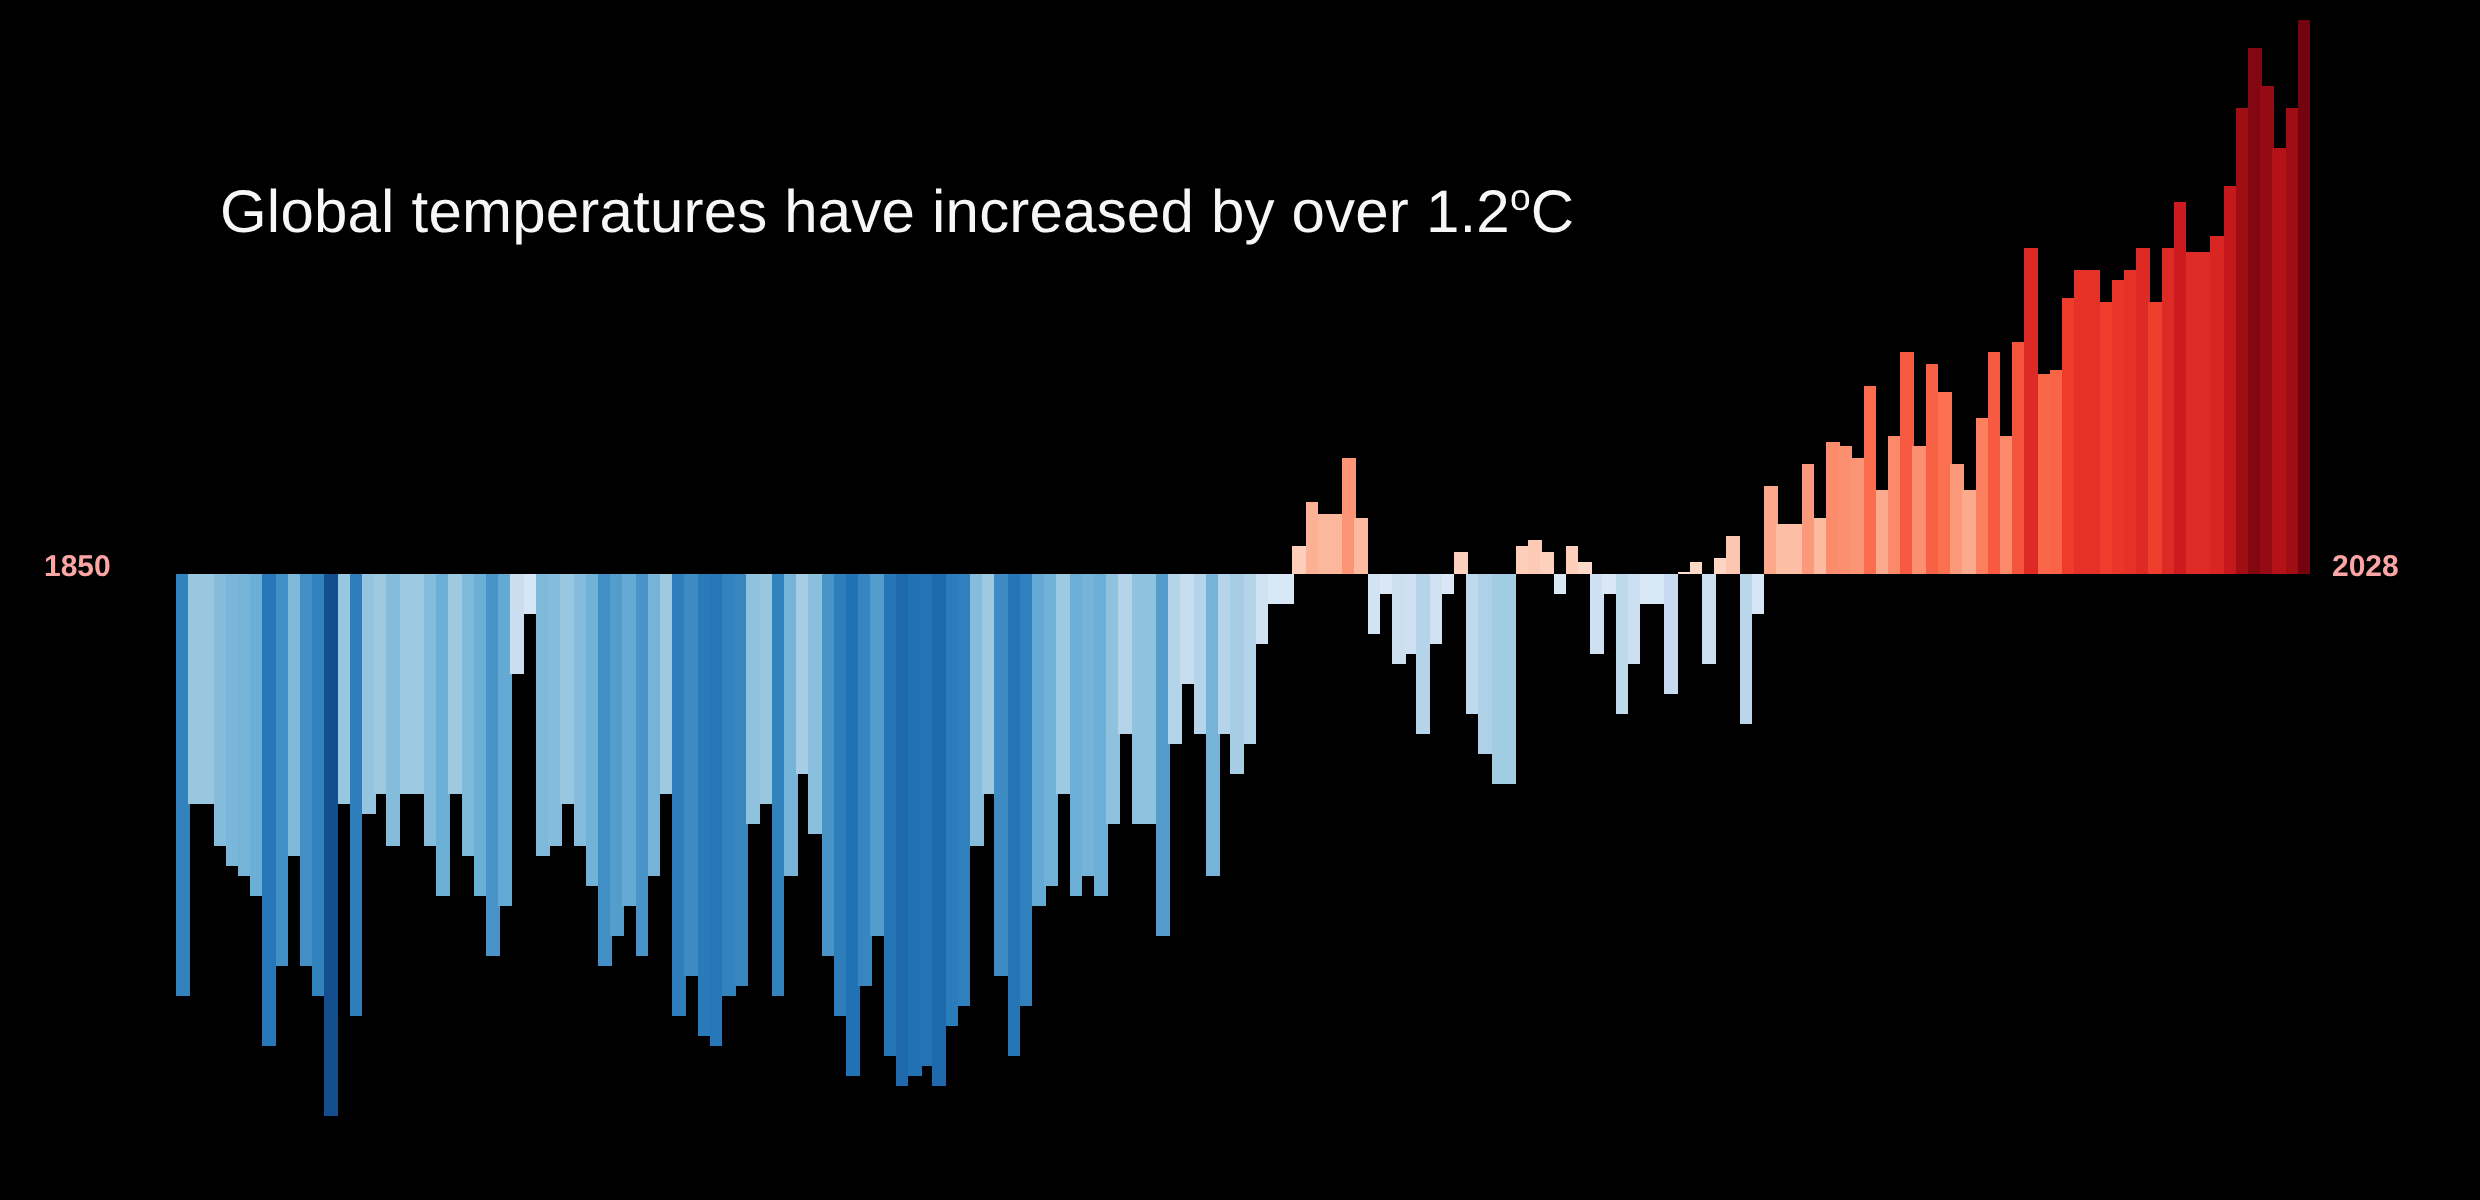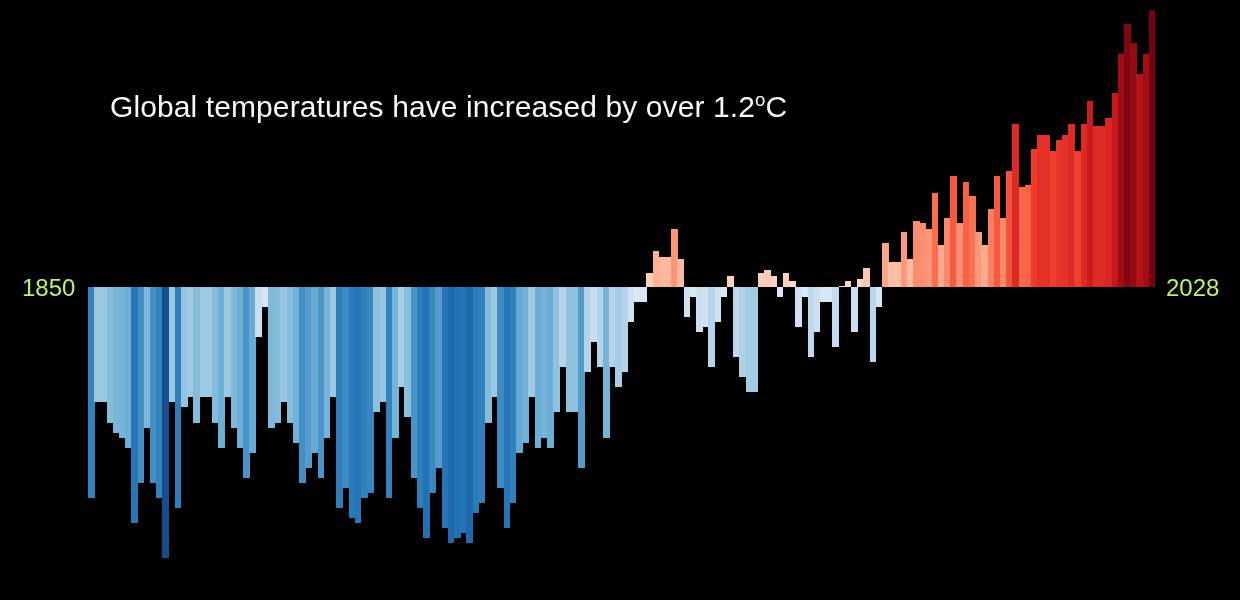--- a/index.html
+++ b/index.html
@@ -54,24 +54,25 @@
     width: 1067px;
     height: 1px;
     background: #000000;
   }
   .bar {
     position: absolute;
     bottom: auto;
   }
   .axis-label {
     position: absolute;
-    font-size: 24px;
-    color: #bef264;
+    font-size: 15px;
+    color: #fca5a5;
     line-height: 1;
     white-space: nowrap;
+    font-weight: bold;
   }
   #label-start {
     left: 22px;
     top: 276px;
   }
   #label-end {
     left: 1166px;
     top: 276px;
   }
 </style>

